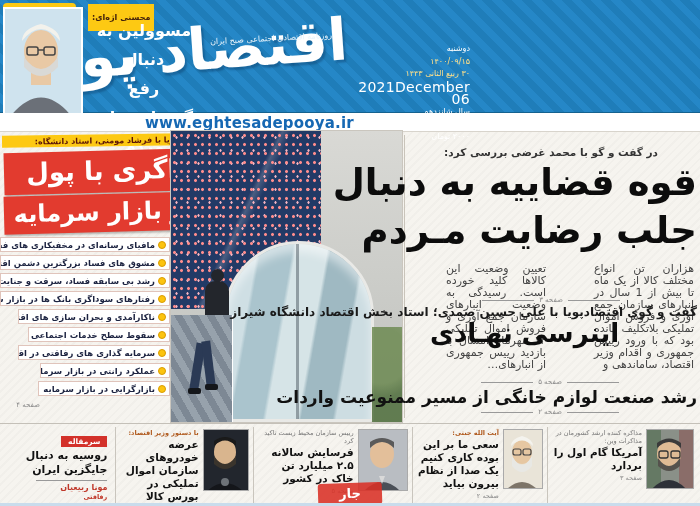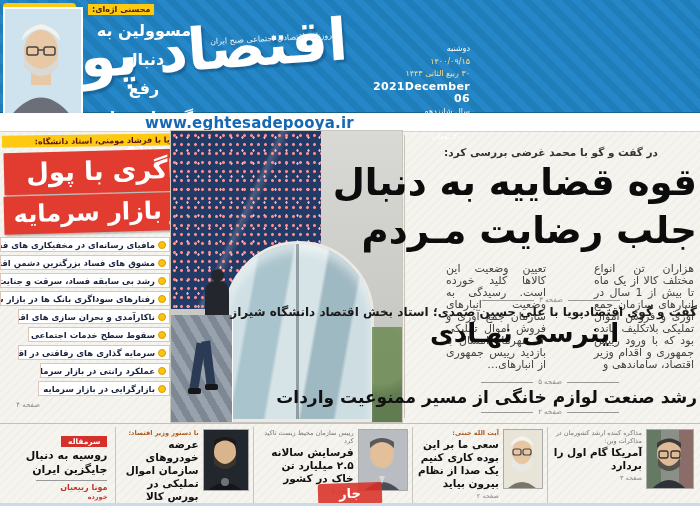--- a/index.html
+++ b/index.html
@@ -26,22 +26,22 @@
   }
   .issue-badge .small { font-size:8px; color:#333; font-weight:normal; margin-left:4px;}
   .brand-title {
     right:318px; top:2px; width:380px; height:100px; color:#fff; font-weight:bold;
     font-size:58px; line-height:96px; text-align:center; transform:rotate(-4deg);
     text-shadow:2px 3px 2px rgba(10,50,90,.35); white-space:nowrap;
   }
   .brand-sub { right:368px; top:34px; font-size:8px; color:#eaf4fb; transform:rotate(-3deg); }
   .date-block { right:230px; top:15px; width:100px; font-size:8px; color:#fff; line-height:12.5px; text-align:right; }
   .date-block .dl-hl { color:#ffe08a; }
-  .date-block .dl-en { font-weight:bold; font-size:11px; letter-spacing:.3px; }
-  .lead-kicker { left:88px; top:4px; background:#fdc913; color:#42210b; font-size:8px; font-weight:bold; padding:1px 4px; }
+  .date-block .dl-en { font-weight:normal; font-size:14px; letter-spacing:.3px; }
+  .lead-kicker { left:88px; top:4px; background:#fdc913; color:#42210b; font-size:8px; font-weight:bold; padding:9px 4px; }
   .lead-headline { left:83px; top:16px; width:122px; color:#fff; font-size:16px; font-weight:900; line-height:29px; text-align:center; }
   .lead-page-tag { left:108px; top:119px; background:#fff; border:1px solid #9ab; color:#345; font-size:6.5px; padding:0 4px; }
   .lead-photo { left:3px; top:7px; width:80px; height:109px; border:2px solid #fff; background:#cfe3ee; overflow:hidden; }
 
   
   .url-strip { left:0; top:113px; width:700px; height:19px; background:#fff; border-bottom:1px solid #d8d4cc; }
   .site-url { right:355px; top:114px; width:200px; text-align:center; font-size:15px; font-weight:bold; color:#1668b3; direction:ltr; letter-spacing:.2px; }
 
   
   .left-kicker {
@@ -341,20 +341,20 @@
         <div class="news-page">صفحه ۴</div>
       </div>
     </div>
 
     <div class="news-item ni-ed">
       <span class="ed-tag">سرمقاله</span>
       <div class="ed-title">روسیه به دنبال</div>
       <div class="ed-title">جایگزین ایران</div>
       <div class="ed-rule"></div>
       <div class="ed-author">مونا ربیعیان</div>
-      <div class="ed-role">خورده</div>
+      <div class="ed-role">رفاقتی</div>
       <div class="ed-body">روسیه در تلاش برای … گمرک داغستان تأکید کرد: دولت … واردات کالا از ایران داخل …</div>
     </div>
   </div>
 
   <div class="abs jaar">جار</div>
   <div class="abs bottom-edge"></div>
 </div>
 
 </body></html>

